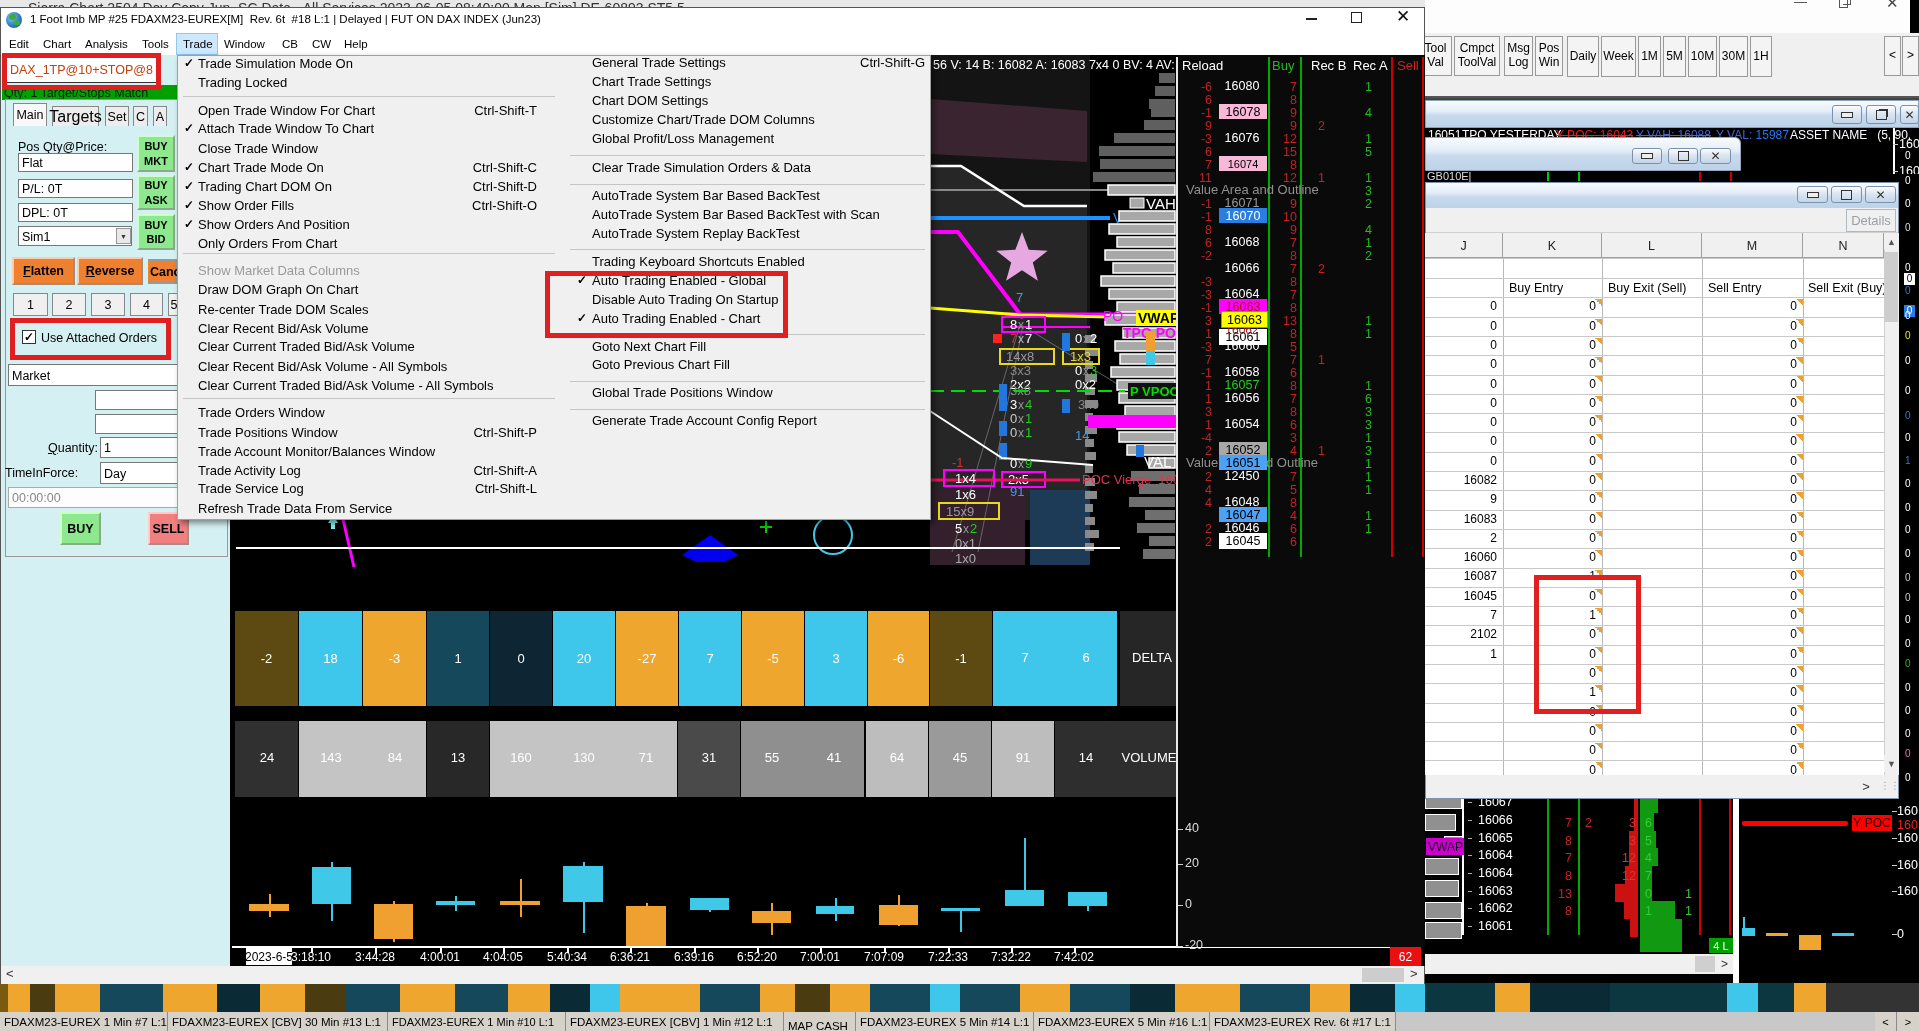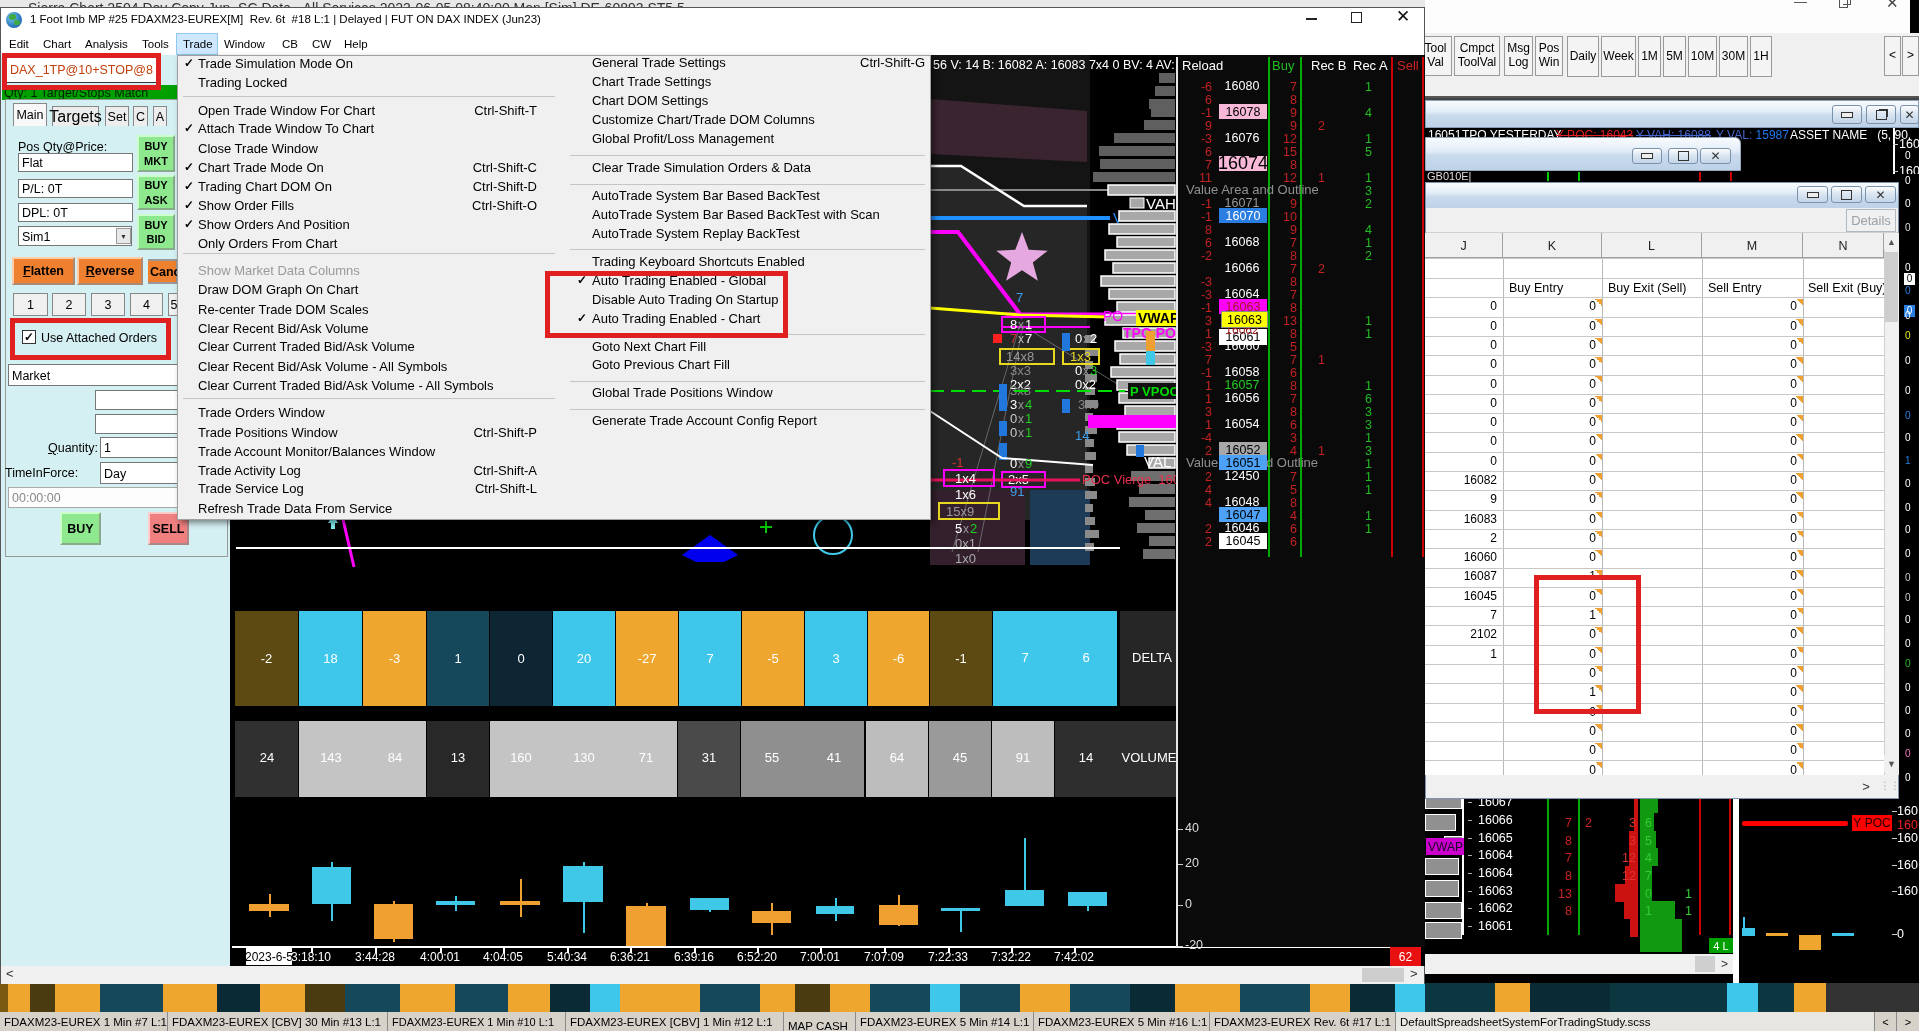--- a/index.html
+++ b/index.html
@@ -407,21 +407,20 @@
 <div class="a" style="left:1826px;top:983px;width:93px;height:29px;background:#333333;"></div>
 <div class="a" style="left:0px;top:1012px;width:1919px;height:19px;background:#c8c8c8;"></div>
 <div class="a" style="left:0px;top:1012px;width:168px;height:19px;background:#d6d2ca;border-right:1px solid #8a8a8a;display:flex;align-items:center;font-size:11.5px;color:#000;padding-left:4px;overflow:hidden;white-space:nowrap;">FDAXM23-EUREX  1 Min   #7 L:1</div>
 <div class="a" style="left:168px;top:1012px;width:220px;height:19px;background:#d6d2ca;border-right:1px solid #8a8a8a;display:flex;align-items:center;font-size:11.5px;color:#000;padding-left:4px;overflow:hidden;white-space:nowrap;">FDAXM23-EUREX [CBV]  30 Min   #13 L:1</div>
 <div class="a" style="left:388px;top:1012px;width:178px;height:19px;background:#d6d2ca;border-right:1px solid #8a8a8a;display:flex;align-items:center;font-size:11px;color:#000;padding-left:4px;overflow:hidden;white-space:nowrap;">FDAXM23-EUREX  1 Min   #10 L:1</div>
 <div class="a" style="left:566px;top:1012px;width:218px;height:19px;background:#d6d2ca;border-right:1px solid #8a8a8a;display:flex;align-items:center;font-size:11.5px;color:#000;padding-left:4px;overflow:hidden;white-space:nowrap;">FDAXM23-EUREX [CBV]  1 Min   #12 L:1</div>
 <div class="a" style="left:784px;top:1012px;width:72px;height:27px;background:#d6d2ca;border-right:1px solid #8a8a8a;display:flex;align-items:center;font-size:11.5px;color:#000;padding-left:4px;overflow:hidden;white-space:nowrap;">MAP CASH</div>
 <div class="a" style="left:856px;top:1012px;width:178px;height:19px;background:#d6d2ca;border-right:1px solid #8a8a8a;display:flex;align-items:center;font-size:11.5px;color:#000;padding-left:4px;overflow:hidden;white-space:nowrap;">FDAXM23-EUREX  5 Min   #14 L:1</div>
 <div class="a" style="left:1034px;top:1012px;width:176px;height:19px;background:#d6d2ca;border-right:1px solid #8a8a8a;display:flex;align-items:center;font-size:11.5px;color:#000;padding-left:4px;overflow:hidden;white-space:nowrap;">FDAXM23-EUREX  5 Min   #16 L:1</div>
 <div class="a" style="left:1210px;top:1012px;width:186px;height:19px;background:#d6d2ca;border-right:1px solid #8a8a8a;display:flex;align-items:center;font-size:11.5px;color:#000;padding-left:4px;overflow:hidden;white-space:nowrap;">FDAXM23-EUREX  Rev. 6t  #17 L:1</div>
-<div class="a" style="left:1396px;top:1012px;width:479px;height:19px;background:#e8e6e0;border-right:1px solid #8a8a8a;display:flex;align-items:center;font-size:11.5px;color:#000;padding-left:4px;overflow:hidden;white-space:nowrap;">DefaultSpreadsheetSystemForTradingStudy.scss</div>
 <div class="a" style="left:1875px;top:1012px;width:22px;height:19px;background:#d6d2ca;border-right:1px solid #8a8a8a;display:flex;align-items:center;justify-content:center;font-size:11px;">&lt;</div>
 <div class="a" style="left:1897px;top:1012px;width:22px;height:19px;background:#d6d2ca;display:flex;align-items:center;justify-content:center;font-size:11px;">&gt;</div>
 <div class="a" style="left:0px;top:7px;width:1425px;height:977px;background:#000;border:1px solid #555;"></div>
 <div class="a" style="left:1px;top:8px;width:1423px;height:25px;background:#fff;"></div>
 <div class="a" style="left:6px;top:12px;width:16px;height:16px;border-radius:50%;background:radial-gradient(circle at 35% 35%,#7ec8f0 0%,#2e7dc0 55%,#1a5a9a 100%);overflow:hidden;">
       <div style="position:absolute;left:3px;top:2px;width:7px;height:6px;background:#3faa3f;border-radius:60% 40% 50% 50%;"></div>
       <div style="position:absolute;left:8px;top:8px;width:6px;height:5px;background:#3faa3f;border-radius:40% 60% 50% 50%;"></div>
     </div>
 <div class="a tx" style="left:30px;top:13px;font-size:11.5px;color:#000;">1 Foot Imb MP #25 FDAXM23-EUREX[M]&nbsp;&nbsp;Rev. 6t&nbsp;&nbsp;#18 L:1 | Delayed | FUT ON DAX INDEX (Jun23)</div>
 <div class="a" style="left:1306px;top:18px;width:11px;height:2px;background:#222;"></div>
@@ -772,21 +771,21 @@
 <div class="a tx" style="right:707px;left:auto;top:119px;font-size:12.5px;color:#c22222;">9</div>
 <div class="a tx" style="right:622px;left:auto;top:119px;font-size:12.5px;color:#c22222;">9</div>
 <div class="a tx" style="right:594px;left:auto;top:119px;font-size:12.5px;color:#c22222;">2</div>
 <div class="a txc" style="left:1042px;top:131px;width:400px;font-size:12.5px;color:#fff;">16076</div>
 <div class="a tx" style="right:707px;left:auto;top:132px;font-size:12.5px;color:#c22222;">-3</div>
 <div class="a tx" style="right:622px;left:auto;top:132px;font-size:12.5px;color:#c22222;">12</div>
 <div class="a tx" style="right:547px;left:auto;top:132px;font-size:12.5px;color:#22bb22;">1</div>
 <div class="a tx" style="right:707px;left:auto;top:145px;font-size:12.5px;color:#c22222;">6</div>
 <div class="a tx" style="right:622px;left:auto;top:145px;font-size:12.5px;color:#c22222;">15</div>
 <div class="a tx" style="right:547px;left:auto;top:145px;font-size:12.5px;color:#22bb22;">5</div>
-<div class="a" style="left:1219px;top:156px;width:48px;height:15px;background:#f8b8d8;display:flex;align-items:center;justify-content:center;font-size:18px;color:#000;">16074</div>
+<div class="a" style="left:1219px;top:156px;width:48px;height:15px;background:#f8b8d8;display:flex;align-items:center;justify-content:center;font-size:11px;color:#000;">16074</div>
 <div class="a tx" style="right:707px;left:auto;top:158px;font-size:12.5px;color:#c22222;">7</div>
 <div class="a tx" style="right:622px;left:auto;top:158px;font-size:12.5px;color:#c22222;">8</div>
 <div class="a tx" style="right:707px;left:auto;top:171px;font-size:12.5px;color:#c22222;">11</div>
 <div class="a tx" style="right:622px;left:auto;top:171px;font-size:12.5px;color:#c22222;">12</div>
 <div class="a tx" style="right:594px;left:auto;top:171px;font-size:12.5px;color:#c22222;">1</div>
 <div class="a tx" style="right:547px;left:auto;top:171px;font-size:12.5px;color:#22bb22;">1</div>
 <div class="a tx" style="right:547px;left:auto;top:184px;font-size:12.5px;color:#22bb22;">3</div>
 <div class="a txc" style="left:1042px;top:196px;width:400px;font-size:12.5px;color:#999;">16071</div>
 <div class="a tx" style="right:707px;left:auto;top:197px;font-size:12.5px;color:#c22222;">-1</div>
 <div class="a tx" style="right:622px;left:auto;top:197px;font-size:12.5px;color:#c22222;">9</div>

